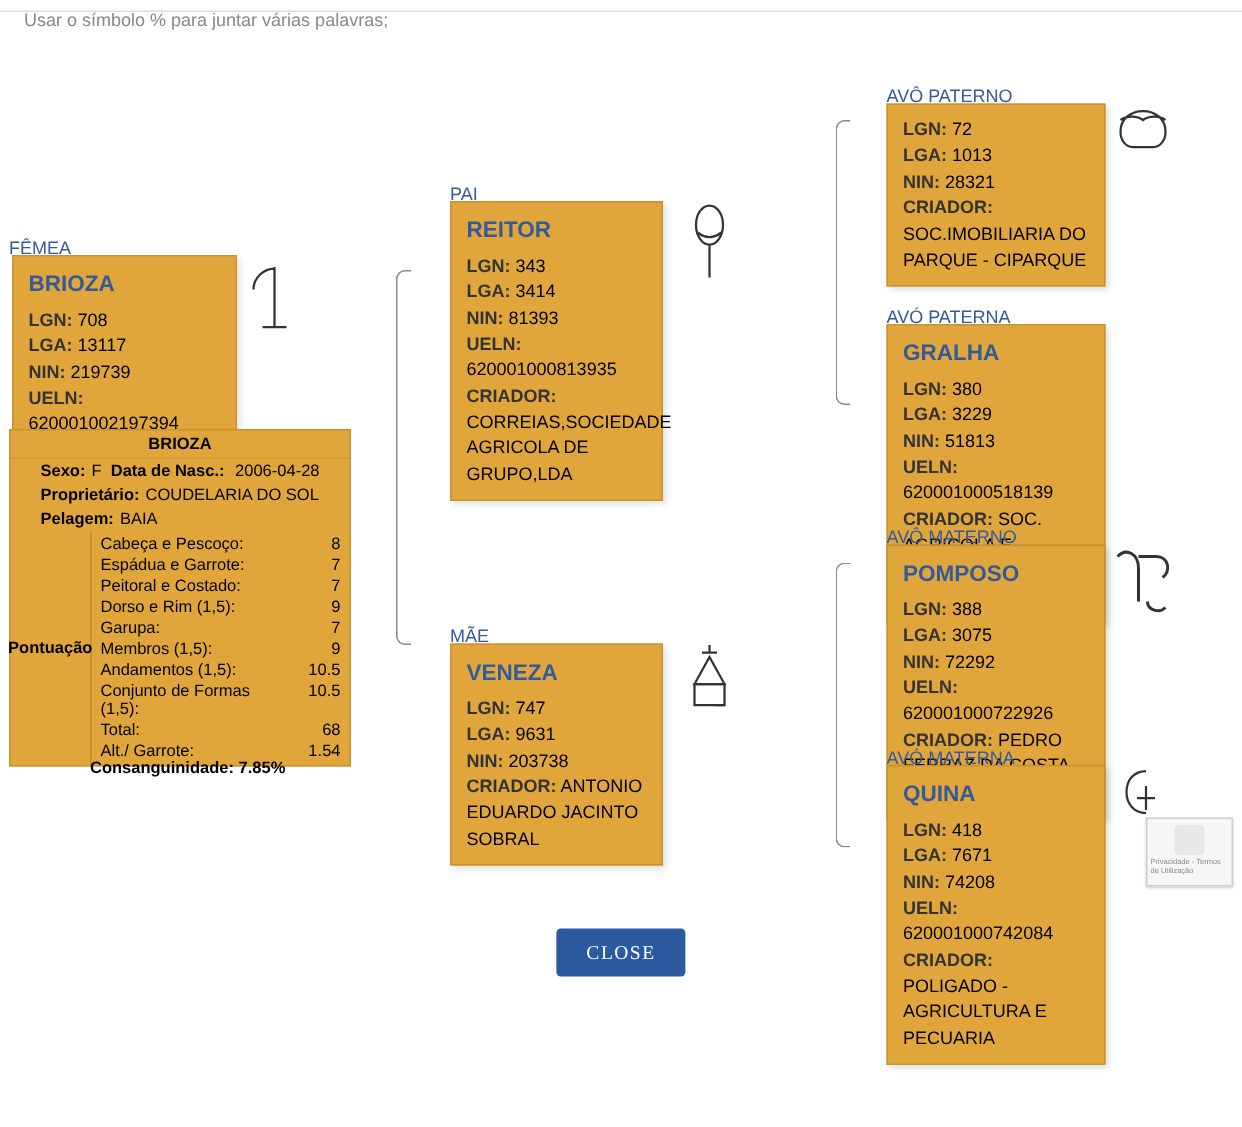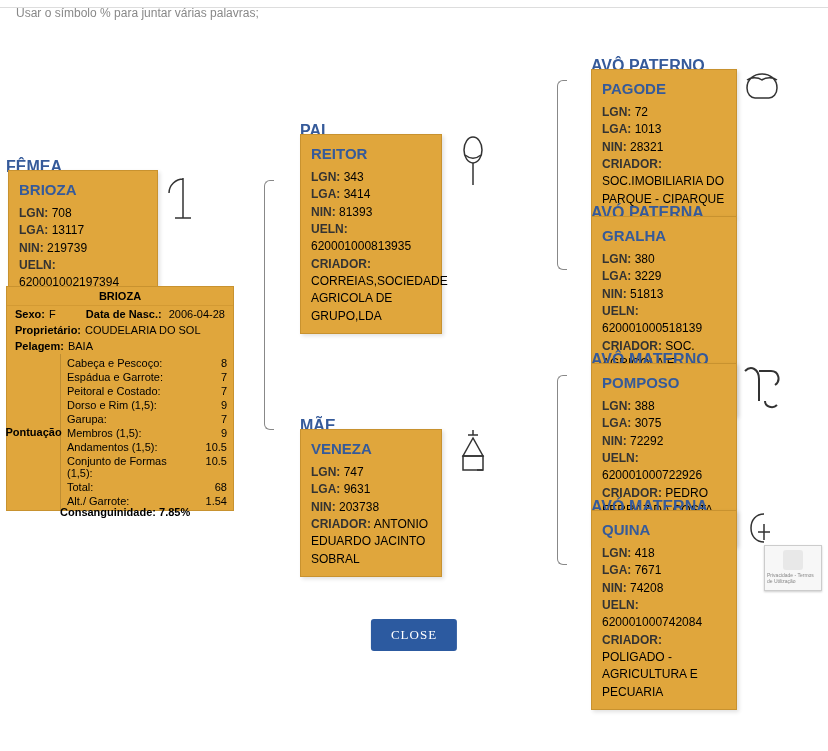--- a/index.html
+++ b/index.html
@@ -3,26 +3,26 @@
 <meta charset="utf-8">
 <style>
 *{box-sizing:border-box;margin:0;padding:0;font-family:Arial,Helvetica,sans-serif}
 body{background:#fff;width:828px;height:751px;position:relative;overflow:hidden}
 .topbar{height:8px;border-bottom:1px solid #ddd}
 .hint{color:#888;font-size:12px;padding:0 16px;margin-top:-2px;overflow:hidden;white-space:nowrap}
 .layout{position:relative;width:100%;height:640px}
 .card{position:absolute;background:#e0a63c;border:1px solid #c8922f;padding:8px 10px;font-size:12px;line-height:1.45;box-shadow:2px 2px 4px rgba(0,0,0,.12)}
 .card .name{color:#355a9a;font-weight:bold;font-size:15px;margin-bottom:4px}
 .card .row b{color:#333;font-weight:bold}
-.sect-label{position:absolute;font-size:16px;font-weight:bold;color:#355a9a}
+.sect-label{position:absolute;font-size:12px;font-weight:normal;color:#355a9a}
 .brand{position:absolute;width:40px;height:55px;color:#333}
 .bracket{position:absolute;width:10px;border-left:1px solid #888;border-top:1px solid #888;border-bottom:1px solid #888;border-radius:6px 0 0 6px}
 .details{position:absolute;background:#e0a63c;border:1px solid #c8922f;font-size:11px}
 .details .hdr{text-align:center;font-weight:bold;padding:3px 0;border-bottom:1px solid #d39a33}
-.details .line{display:flex;padding:2px 8px}
+.details .line{display:flex;padding:2px 20px}
 .details .line b{font-weight:bold;margin-right:4px}
 .punct{display:flex}
 .punct-label{display:flex;align-items:center;justify-content:center;width:54px;font-weight:bold;font-size:11px;border-right:1px solid rgba(0,0,0,.15)}
 .ptable{flex:1;padding:2px 6px}
 .prow{display:flex;justify-content:space-between;font-size:11px;padding:1px 0}
 .prow span:first-child{flex:1}
 .prow span:last-child{width:34px;text-align:right}
 .consang{position:absolute;font-size:11px;font-weight:bold}
 .close{position:absolute;left:50%;transform:translateX(-50%);bottom:100px;background:#2c5aa0;color:#fff;border:none;padding:8px 20px;font-size:13px;letter-spacing:1px;border-radius:3px;cursor:pointer;font-family:Liberation Serif, serif}
 .recap{position:absolute;right:6px;bottom:160px;width:58px;height:46px;border:1px solid #ccc;background:#f7f7f7;font-size:5px;color:#888;padding:2px;box-shadow:0 1px 2px rgba(0,0,0,.2)}
@@ -136,21 +136,20 @@
     <div class="row"><b>NIN:</b> <span>203738</span></div>
     <div class="row"><b>CRIADOR:</b> <span>ANTONIO EDUARDO JACINTO SOBRAL</span></div>
   </div>
   <svg class="brand" style="left:456px;top:410px;width:34px;height:55px" viewBox="0 0 34 55">
       <path d="M17 0v5M12 5h10M17 8l-10 18h20zM21 40h6" fill="none" stroke="#333" stroke-width="1.5"></path>
       <path d="M7 26h20v14H7z" fill="none" stroke="#333" stroke-width="1.5"></path>
     </svg>
 
   <div class="sect-label" style="left:591px;top:37px">AVÔ PATERNO</div>
   <div class="card" style="left:591px;top:49px;width:146px">
-    <div class="name">PAGODE</div>
     <div class="row"><b>LGN:</b> <span>72</span></div>
     <div class="row"><b>LGA:</b> <span>1013</span></div>
     <div class="row"><b>NIN:</b> <span>28321</span></div>
     <div class="row"><b>CRIADOR:</b> <span>SOC.IMOBILIARIA DO PARQUE - CIPARQUE</span></div>
   </div>
   <svg class="brand" style="left:743px;top:50px;width:38px;height:48px" viewBox="0 0 38 48">
       <path d="M4 18c0-9 7-14 15-14s15 5 15 14c0 6-4 10-8 10H12c-4 0-8-4-8-10zM4 10c4-3 11-3 15 0c4-3 11-3 15 0" fill="none" stroke="#333" stroke-width="1.5"></path>
     </svg>
 
   <div class="sect-label" style="left:591px;top:184px">AVÓ PATERNA</div>

